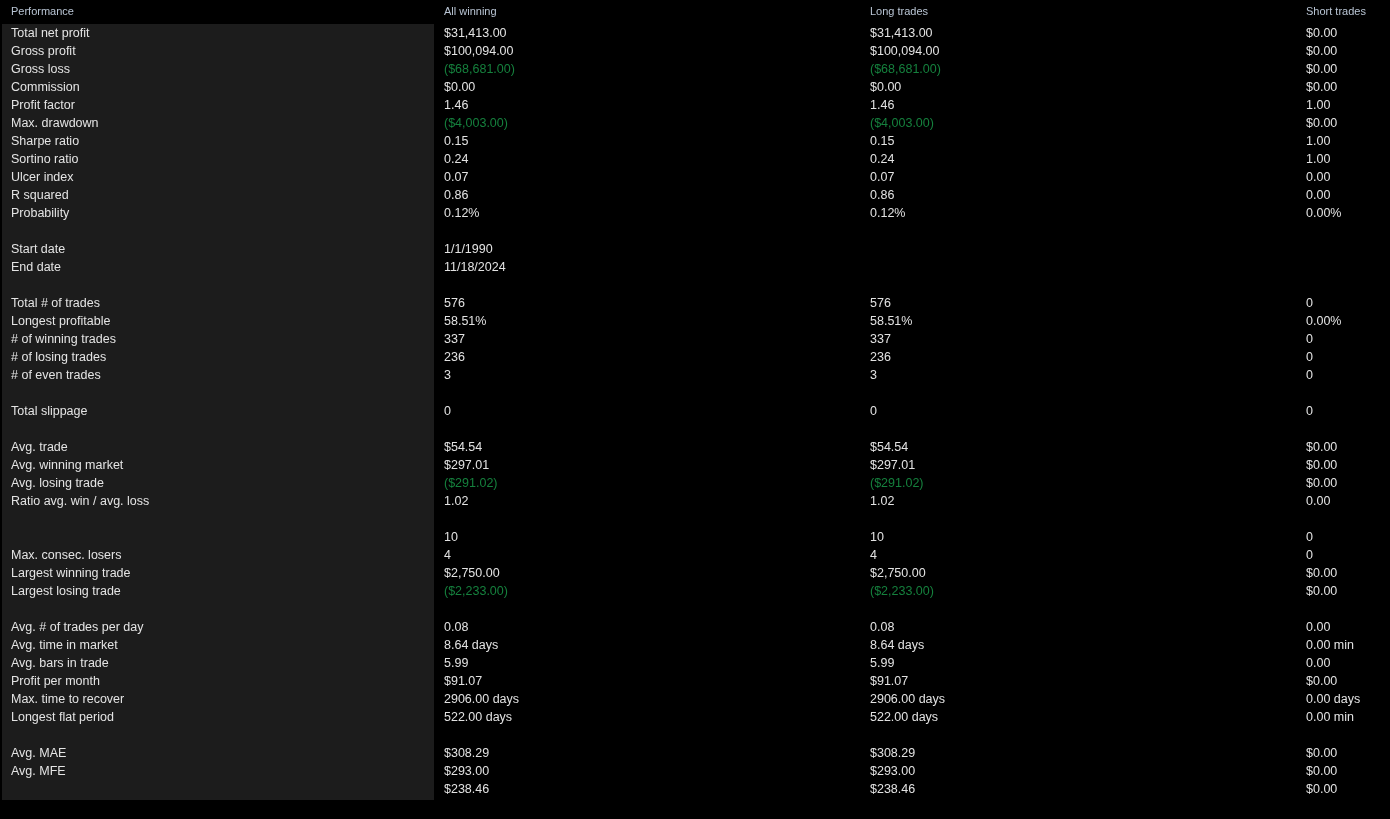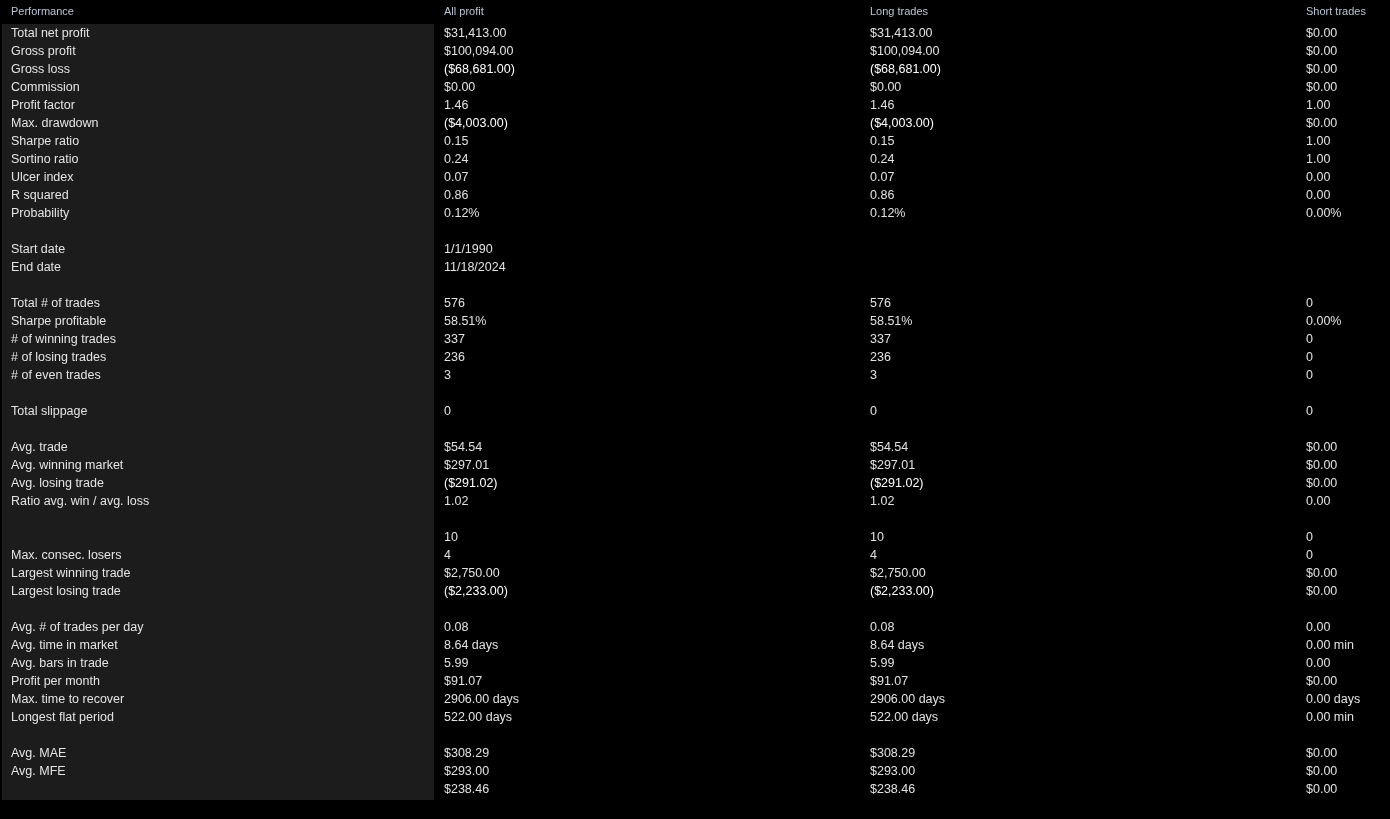--- a/index.html
+++ b/index.html
@@ -76,28 +76,28 @@
   .cell.label {
     left: 11px;
     width: 415px;
     color: #e4e4e4;
   }
   .cell.all   { left: 444px;  width: 410px; }
   .cell.long  { left: 870px;  width: 420px; }
   .cell.short { left: 1306px; width: 84px;  }
 
   .cell.v { color: #e2e2e2; }
-  .cell.neg { color: #ffffff; }
+  .cell.neg { color: #15803d; }
 </style>
 </head>
 <body>
 
 <div id="report-header">
   <div class="hcell col-label">Performance</div>
-  <div class="hcell col-all">All profit</div>
+  <div class="hcell col-all">All winning</div>
   <div class="hcell col-long">Long trades</div>
   <div class="hcell col-short">Short trades</div>
 </div>
 
 <div id="label-panel-bg"></div>
 
 <div id="report-body">
     <div class="row">
       <div class="cell label">Total net profit</div>
       <div class="cell all v">$31,413.00</div>
@@ -174,21 +174,21 @@
       <div class="cell all v">11/18/2024</div>
     </div>
     <div class="row spacer"></div>
     <div class="row">
       <div class="cell label">Total # of trades</div>
       <div class="cell all v">576</div>
       <div class="cell long v">576</div>
       <div class="cell short v">0</div>
     </div>
     <div class="row">
-      <div class="cell label">Sharpe profitable</div>
+      <div class="cell label">Longest profitable</div>
       <div class="cell all v">58.51%</div>
       <div class="cell long v">58.51%</div>
       <div class="cell short v">0.00%</div>
     </div>
     <div class="row">
       <div class="cell label"># of winning trades</div>
       <div class="cell all v">337</div>
       <div class="cell long v">337</div>
       <div class="cell short v">0</div>
     </div>

